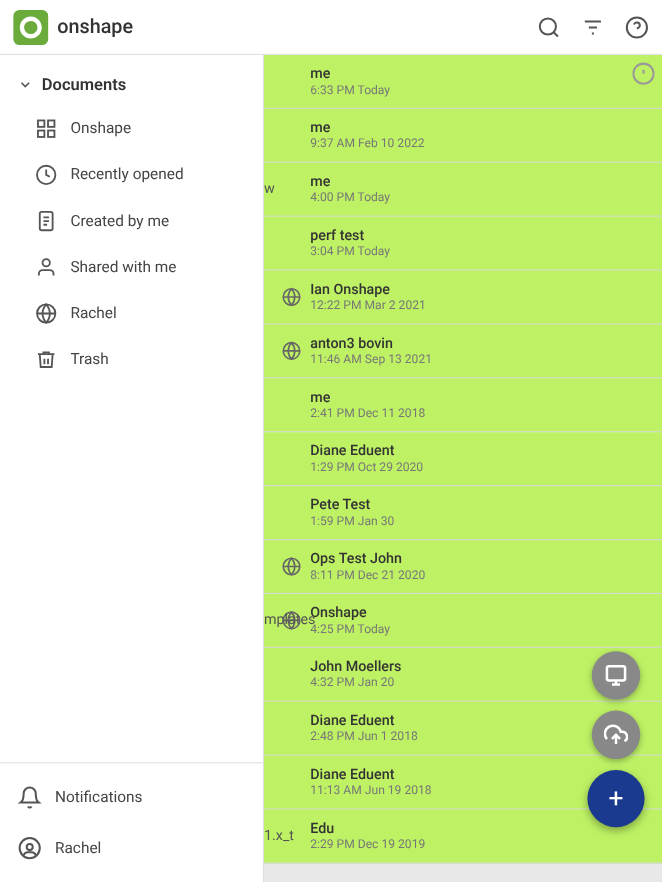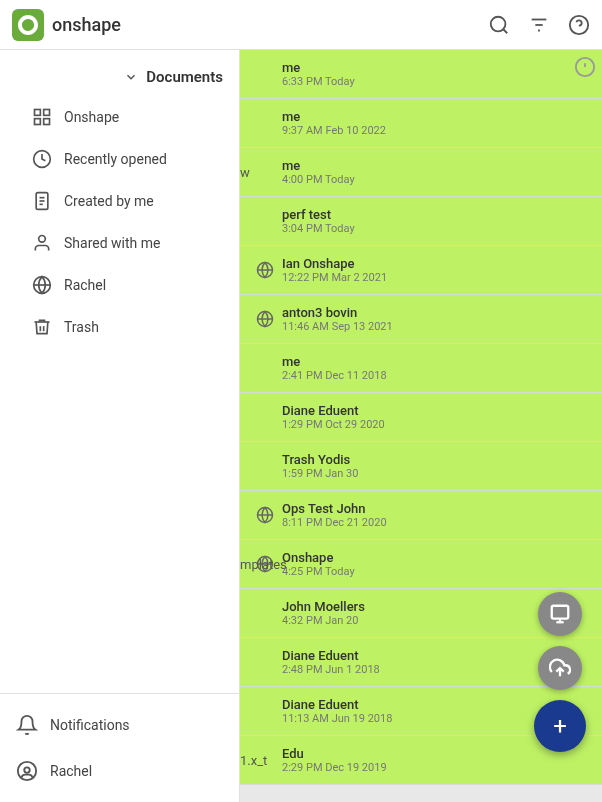--- a/index.html
+++ b/index.html
@@ -66,21 +66,20 @@
     }
     .sidebar-header {
       display: flex;
       align-items: center;
       padding: 10px 16px;
       font-size: 15px;
       font-weight: 600;
       color: #333;
       gap: 8px;
       cursor: pointer;
-      justify-content: flex-end;
     }
     .sidebar-item {
       display: flex;
       align-items: center;
       padding: 11px 16px 11px 32px;
       font-size: 14px;
       color: #444;
       gap: 12px;
       cursor: pointer;
     }
@@ -421,21 +420,21 @@
             <div class="list-item-info">
     <span class="list-item-owner">Diane Eduent</span>
     <span class="list-item-date">1:29 PM Oct 29 2020</span>
   </div>
           </div>
         </div>
         <div class="list-item">
           <div class="list-item-left">
             <span style="width:18px;flex-shrink:0;display:inline-block;"></span>
             <div class="list-item-info">
-    <span class="list-item-owner">Trash Yodis</span>
+    <span class="list-item-owner">Pete Test</span>
     <span class="list-item-date">1:59 PM Jan 30</span>
   </div>
           </div>
         </div>
         <div class="list-item">
           <div class="list-item-left">
             <svg class="list-item-globe" viewBox="0 0 24 24" fill="none" stroke="#666" stroke-width="2">
       <circle cx="12" cy="12" r="10"></circle>
       <line x1="2" y1="12" x2="22" y2="12"></line>
       <path d="M12 2a15.3 15.3 0 0 1 4 10 15.3 15.3 0 0 1-4 10 15.3 15.3 0 0 1-4-10 15.3 15.3 0 0 1 4-10z"></path>

